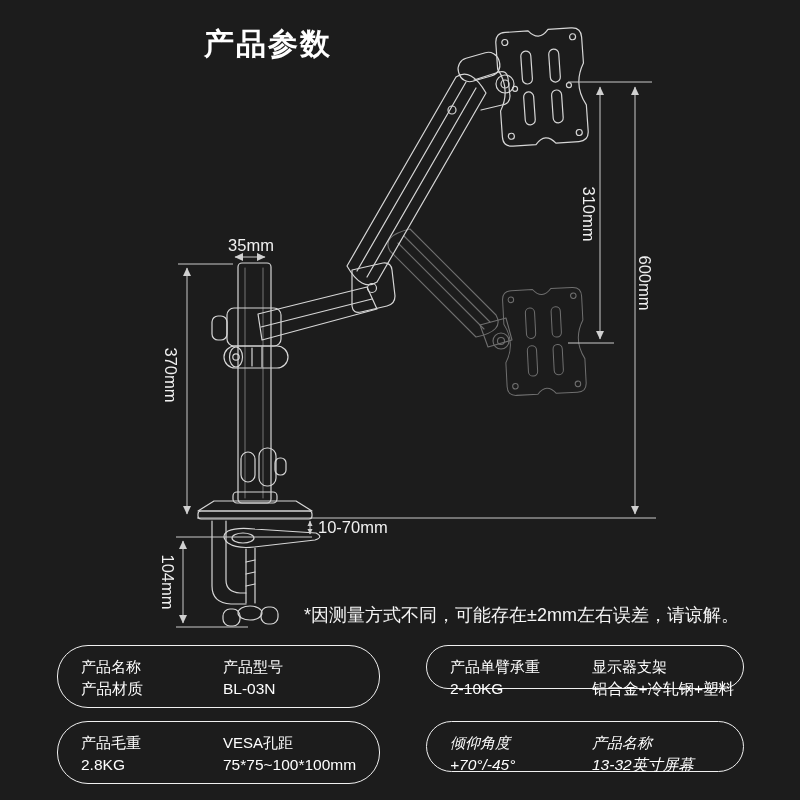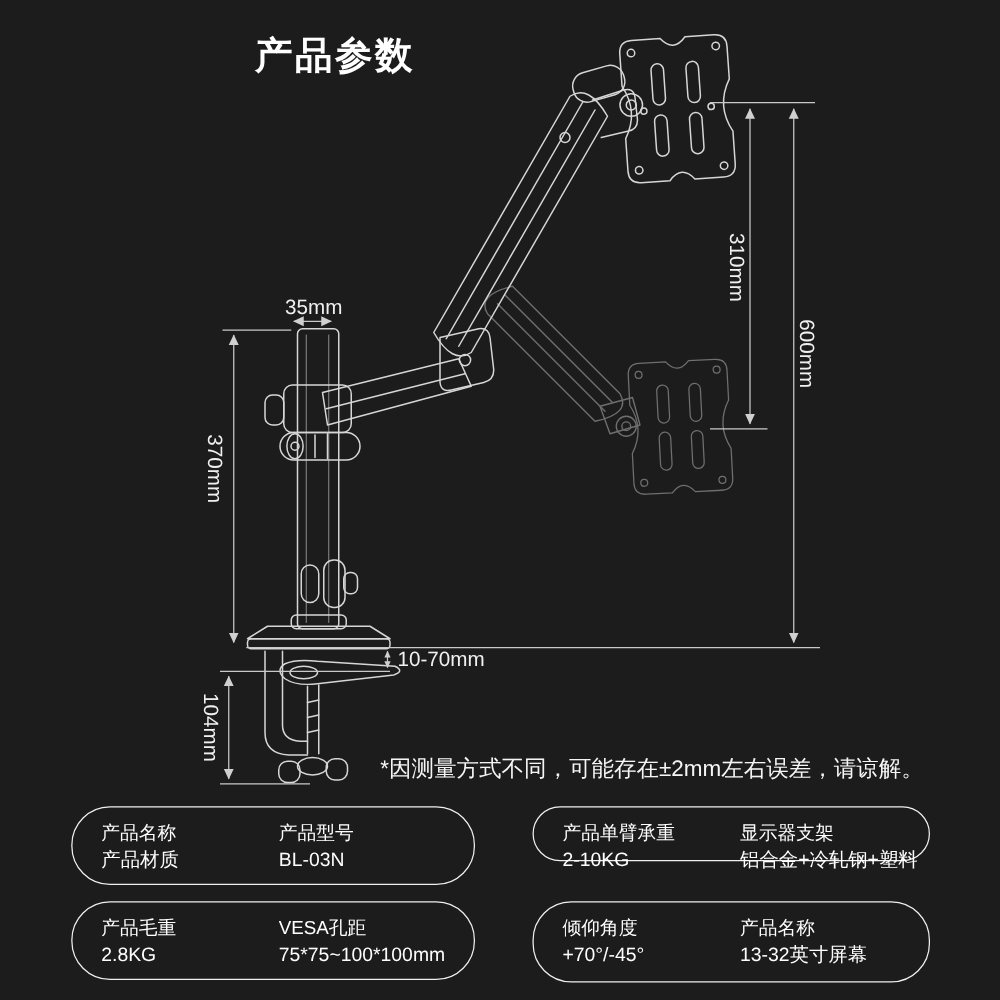--- a/index.html
+++ b/index.html
@@ -27,21 +27,21 @@
     border:1.5px solid #f0f0f0; border-radius:31px;
     display:flex; padding:10px 0 0 23px; white-space:nowrap;
   }
   .card .col  { width:142px; }
   .card .col2 { flex:1; }
   .card .lbl  { font-size:15px;   line-height:21px; color:#ffffff; }
   .card .val  { font-size:15.5px; line-height:24px; color:#fefefe; }
   .c1 { left:57px;  top:645px; width:323px; height:63px; }
   .c2 { left:426px; top:645px; width:318px; height:44px; }
   .c3 { left:57px;  top:721px; width:323px; height:63px; }
-  .c4 { left:426px; top:721px; width:318px; height:65px; }
+  .c4 { left:426px; top:721px; width:318px; height:51px;font-style:italic; }
 </style>
 </head>
 <body>
 
 <div class="stage">
 
   <h1 class="page-title">产品参数</h1>
 
   <svg class="diagram" viewBox="0 0 800 800">
     <defs>

